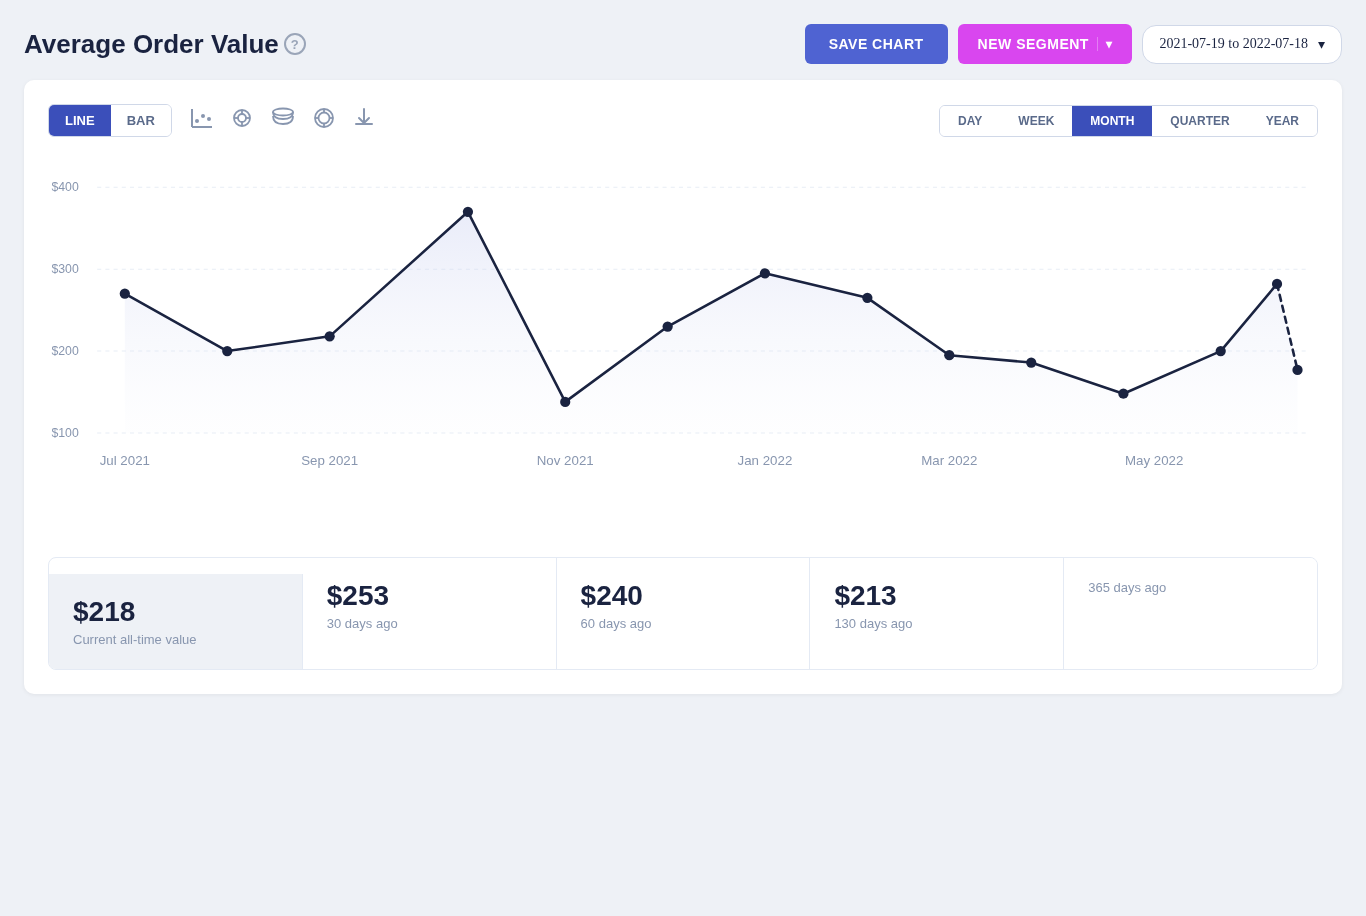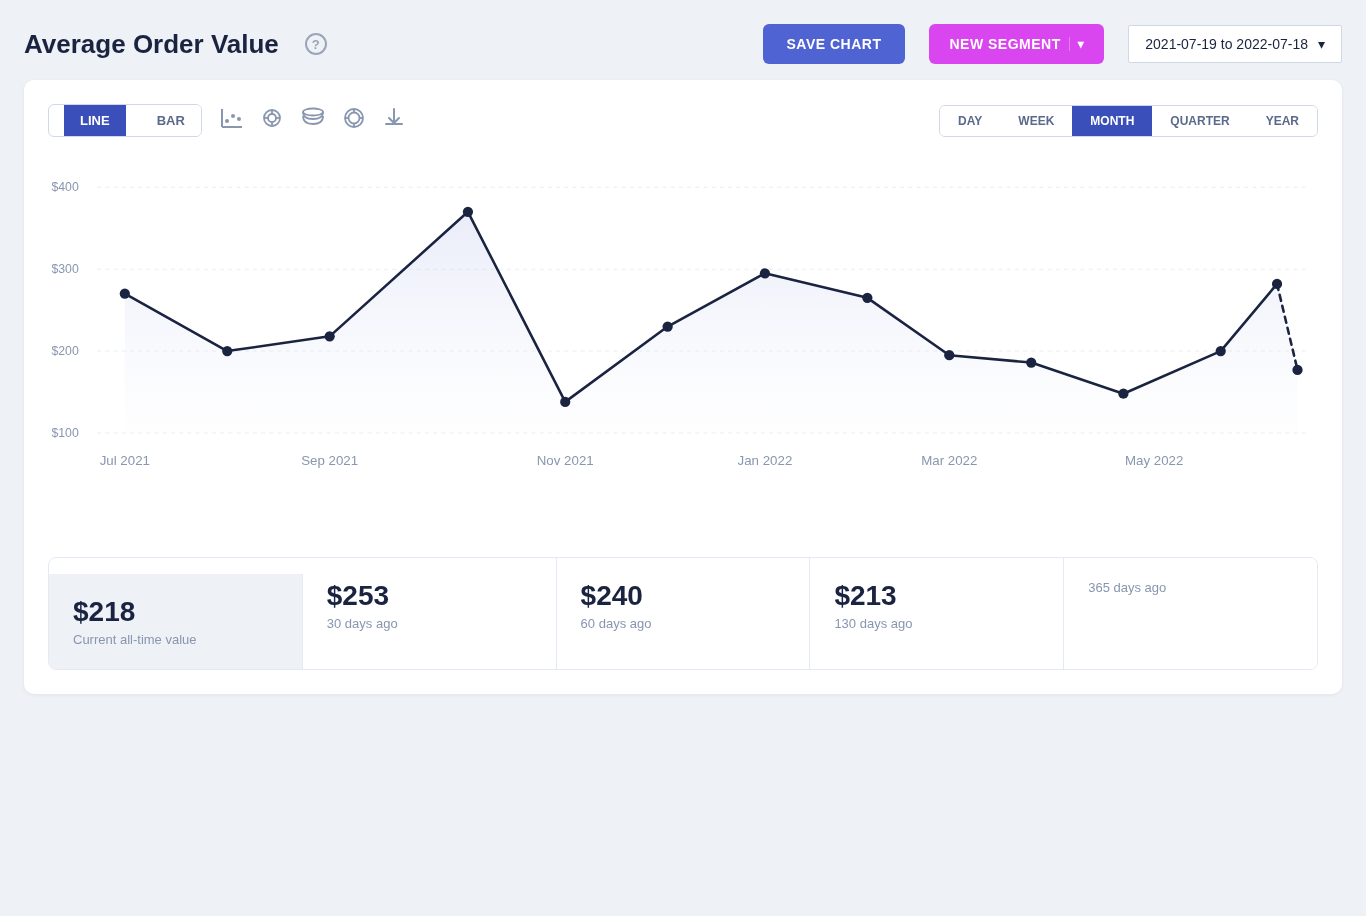--- a/index.html
+++ b/index.html
@@ -17,21 +17,21 @@
     
     .header {
       display: flex;
       align-items: center;
       justify-content: space-between;
       margin-bottom: 16px;
     }
     .header-left {
       display: flex;
       align-items: center;
-      gap: 26px;
+      gap: 5px;
     }
     .page-title {
       font-size: 26px;
       font-weight: 700;
       color: #1a2340;
     }
     .help-icon {
       width: 22px;
       height: 22px;
       border-radius: 50%;
@@ -40,21 +40,21 @@
       align-items: center;
       justify-content: center;
       color: #9aa5b8;
       font-size: 13px;
       cursor: pointer;
       font-weight: 600;
     }
     .header-right {
       display: flex;
       align-items: center;
-      gap: 24px;
+      gap: 10px;
     }
     .btn-save-chart {
       background: #4f63d2;
       color: #fff;
       border: none;
       padding: 12px 24px;
       border-radius: 6px;
       font-size: 14px;
       font-weight: 700;
       letter-spacing: 0.5px;
@@ -76,27 +76,28 @@
     }
     .btn-new-segment .chevron {
       font-size: 12px;
       border-left: 1px solid rgba(255,255,255,0.3);
       padding-left: 8px;
     }
     .date-range-btn {
       background: #fff;
       border: 1px solid #d0d8e8;
       padding: 10px 16px;
-      border-radius: 2px;
+      border-radius: 14px;
       font-size: 14px;
       color: #1a2340;
       cursor: pointer;
       display: flex;
       align-items: center;
       gap: 10px;
+      font-family: Liberation Serif, serif;
     }
     
     .add-filter {
       color: #4f63d2;
       font-size: 13px;
       font-weight: 700;
       letter-spacing: 0.5px;
       cursor: pointer;
       margin-bottom: 18px;
       text-transform: uppercase;
@@ -127,21 +128,20 @@
       overflow: hidden;
     }
     .chart-type-btn {
       padding: 8px 16px;
       font-size: 13px;
       font-weight: 600;
       cursor: pointer;
       border: none;
       background: #fff;
       color: #5a6a8a;
-      margin-left: 15px;
     }
     .chart-type-btn.active {
       background: #3b4fba;
       color: #fff;
     }
     .toolbar-icons {
       display: flex;
       align-items: center;
       gap: 16px;
       color: #8896af;

